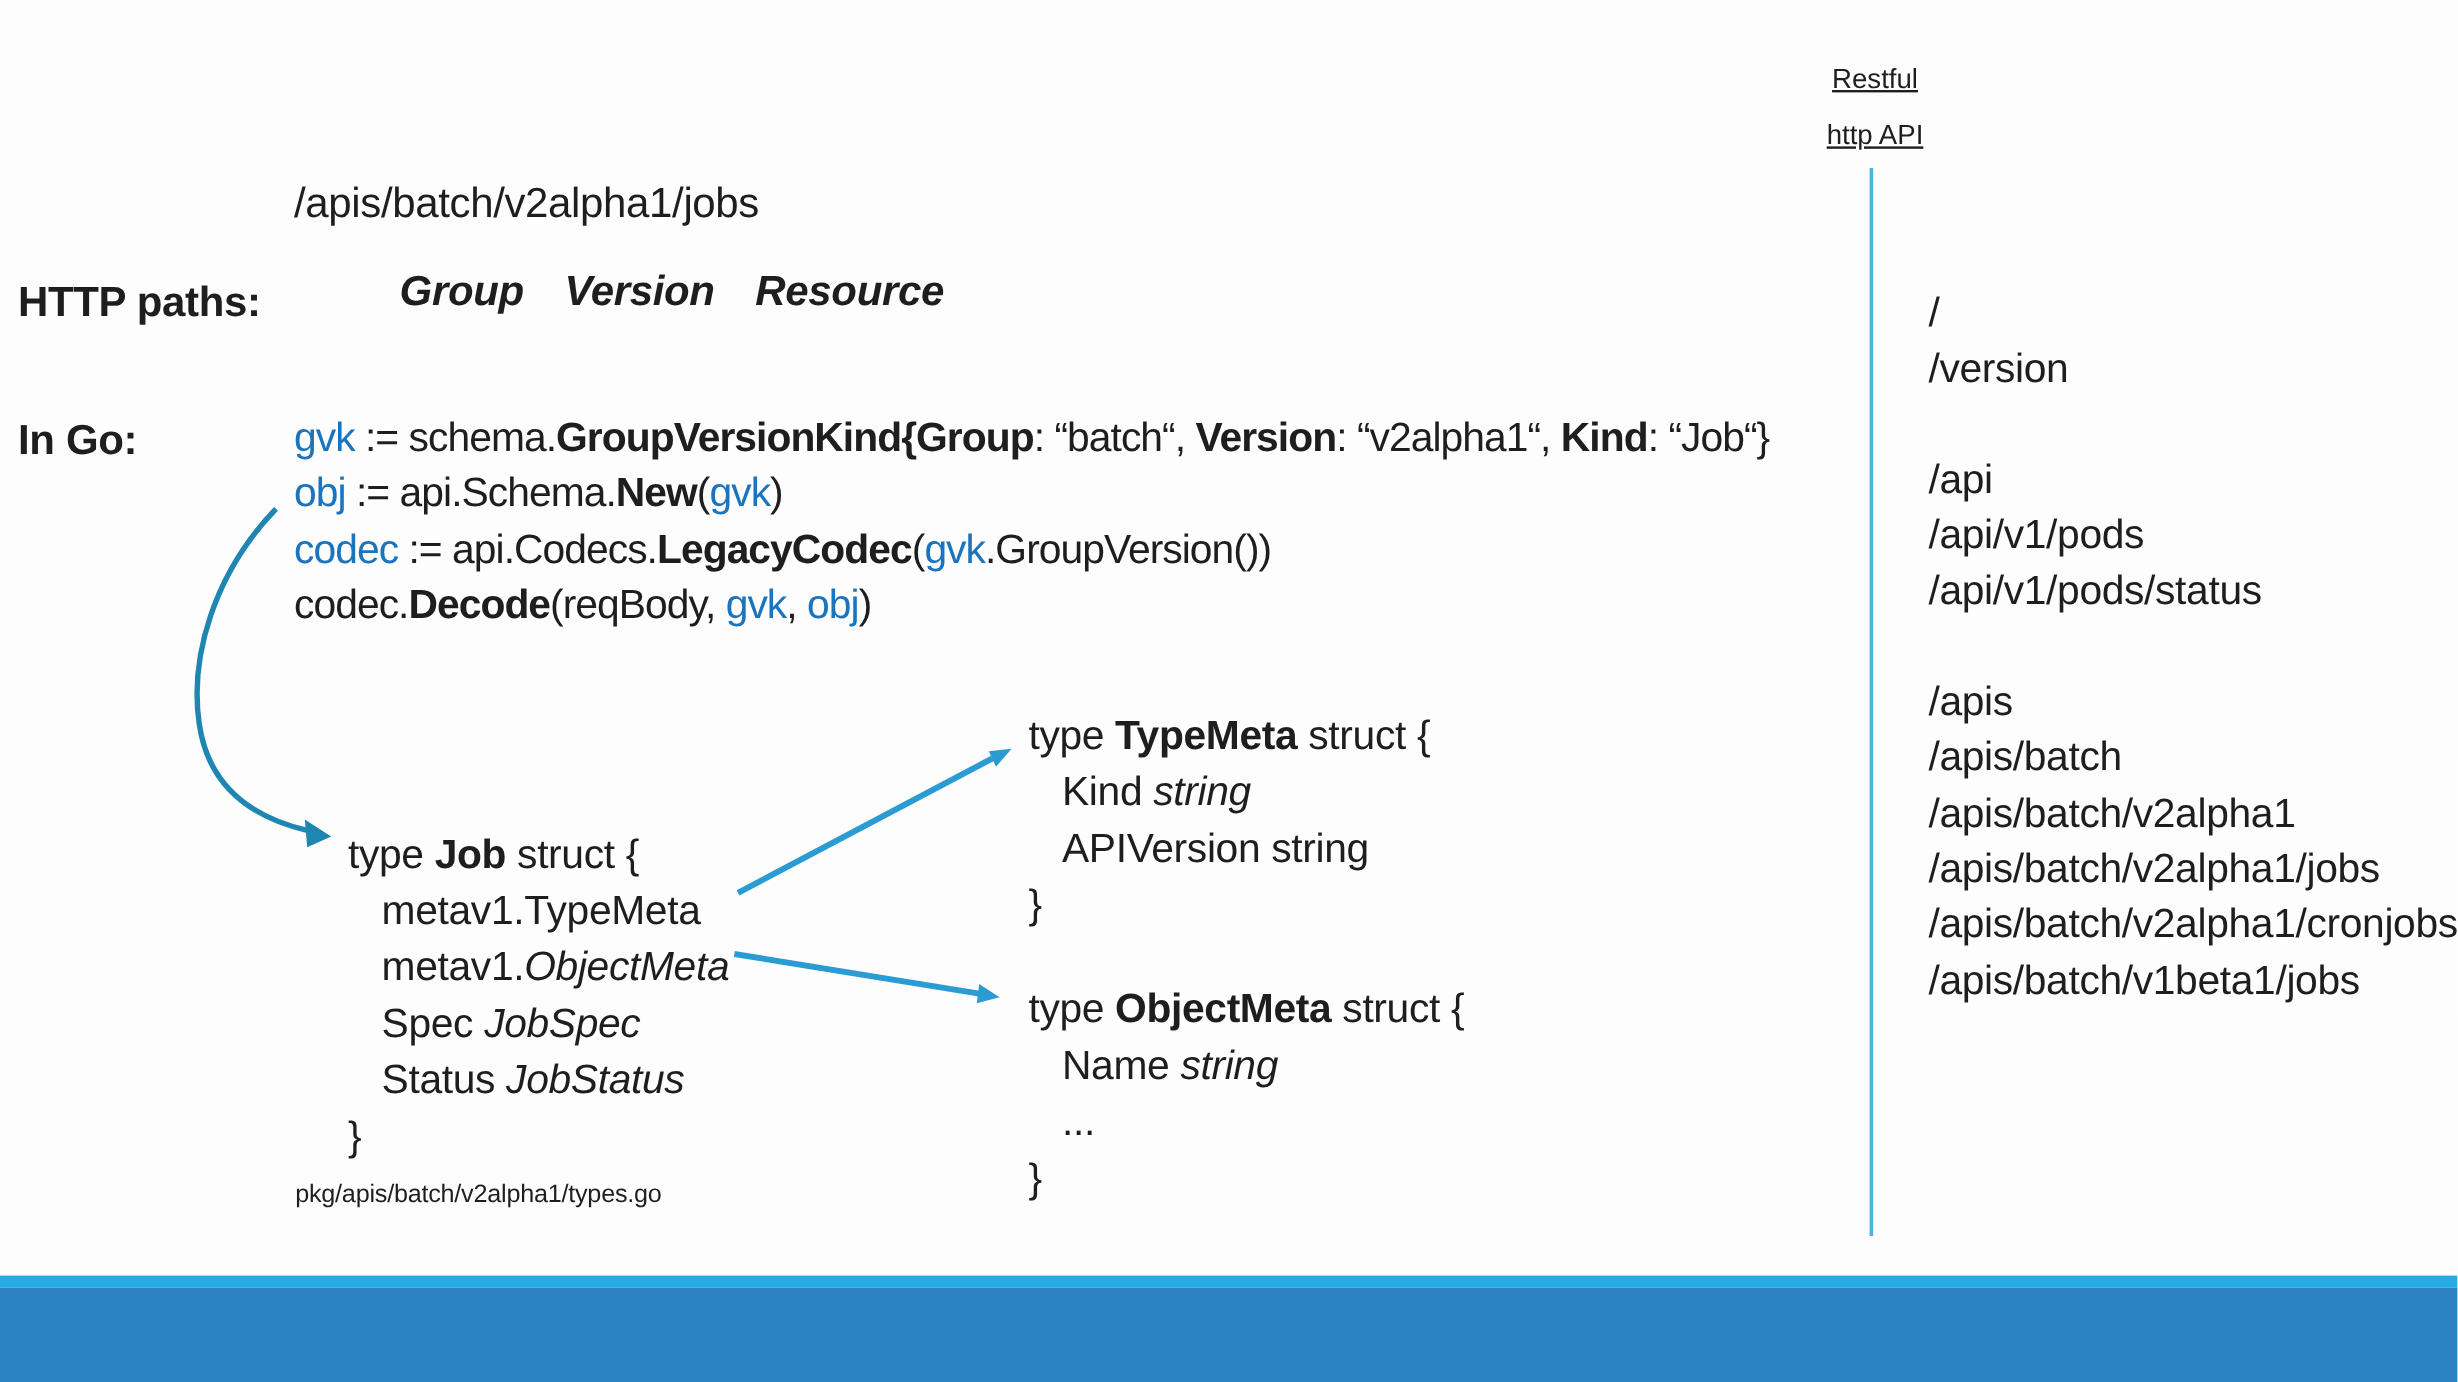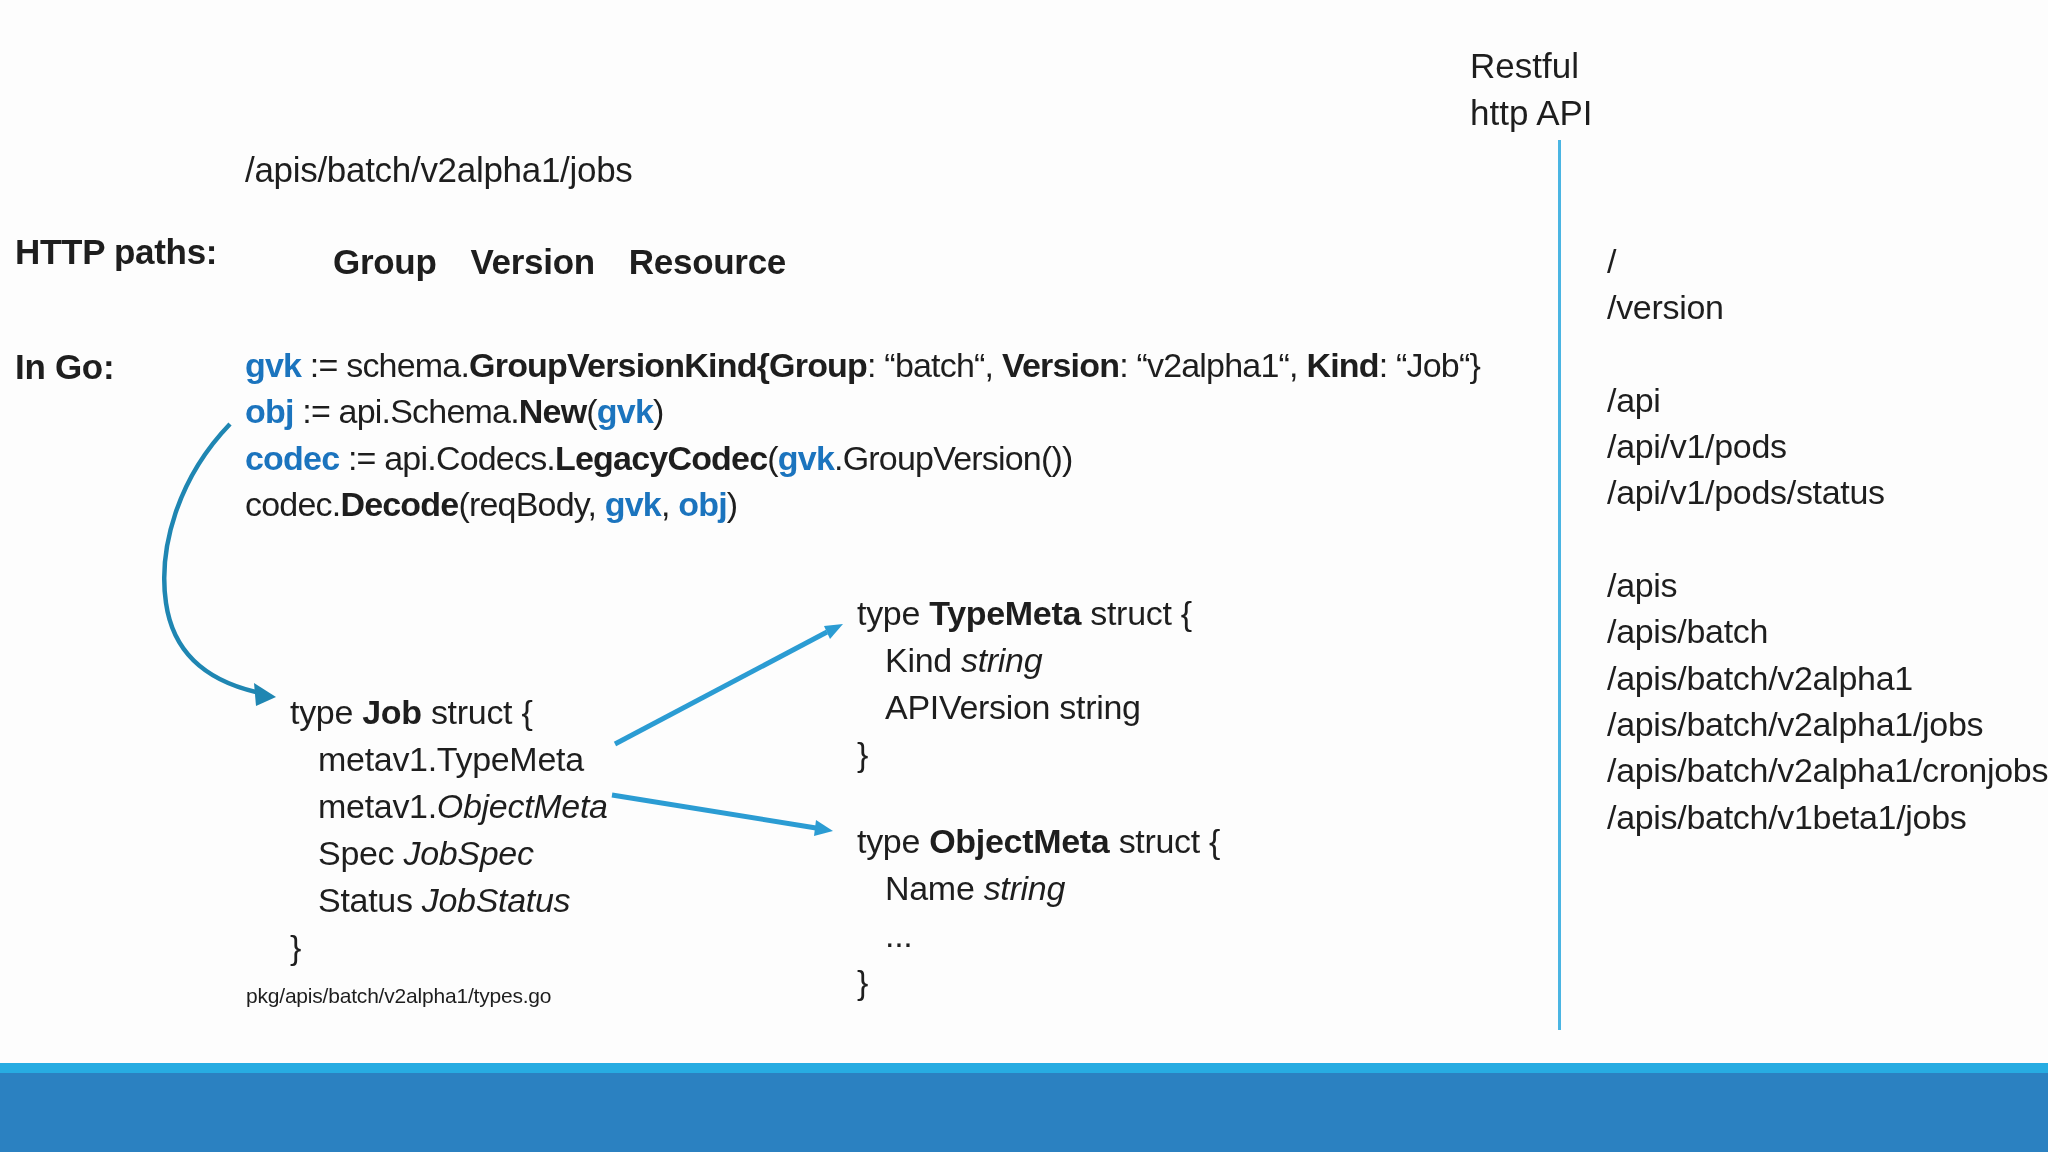--- a/index.html
+++ b/index.html
@@ -1,46 +1,46 @@
 <!DOCTYPE html>
 <html><head>
 <meta charset="utf-8">
 <style>
   html,body{margin:0;padding:0;}
   body{font-family:"Liberation Sans",sans-serif;background:#ffffff;}
   .slide{position:relative;width:2048px;height:1152px;overflow:hidden;background:#fdfdfd;color:#1e1e1e;}
   .abs{position:absolute;}
   .b{font-weight:bold;}
   .i{font-style:italic;}
-  .blue{color:#1b74be;font-weight:bold;}
+  .blue{color:#1b74be;font-weight:normal;}
   .bigtext{font-size:35px;letter-spacing:-0.3px;white-space:nowrap;}
   .codetext{font-size:34px;letter-spacing:-0.8px;white-space:nowrap;line-height:46.3px;}
   .structtext{font-size:34px;letter-spacing:-0.3px;white-space:nowrap;line-height:47px;}
   .line{height:inherit;}
   .ind{padding-left:28px;}
   .gvr span{font-weight:bold;}
   .gvr span + span{margin-left:34px;}
   .rightlist{font-size:34px;letter-spacing:-0.3px;white-space:nowrap;line-height:46.3px;}
   .pline{height:46.3px;}
   .caption{font-size:21px;letter-spacing:-0.2px;white-space:nowrap;}
-  .rhead{font-size:35px;line-height:47px;}
+  .rhead{font-size:23px;line-height:47px;text-align:center;text-decoration:underline;}
   .divider{width:3px;background:#4ab5e3;}
   .strip{left:0;width:2048px;height:10px;background:#27ace2;}
   .bar{left:0;width:2048px;height:79px;background:#2b81c1;}
   svg.overlay{position:absolute;left:0;top:0;pointer-events:none;}
 </style>
 </head>
 <body>
 
 <div class="slide">
 
   <div class="abs bigtext" style="left:245px;top:150px;">/apis/batch/v2alpha1/jobs</div>
 
   <div class="abs bigtext b" style="left:15px;top:232px;">HTTP paths:</div>
-  <div class="abs bigtext gvr" style="left:333px;top:242px;"><span class="b">Group</span><span class="b">Version</span><span class="b">Resource</span></div>
+  <div class="abs bigtext gvr" style="left:333px;top:223px;font-style:italic;"><span class="b">Group</span><span class="b">Version</span><span class="b">Resource</span></div>
 
   <div class="abs bigtext b" style="left:15px;top:347px;">In Go:</div>
 
   <div class="abs codetext" style="left:245px;top:342px;">
       <div class="line"><span class="blue">gvk</span><span> := schema.</span><span class="b">GroupVersionKind{Group</span><span>: “batch“, </span><span class="b">Version</span><span>: “v2alpha1“, </span><span class="b">Kind</span><span>: “Job“}</span></div>
       <div class="line"><span class="blue">obj</span><span> := api.Schema.</span><span class="b">New</span><span>(</span><span class="blue">gvk</span><span>)</span></div>
       <div class="line"><span class="blue">codec</span><span> := api.Codecs.</span><span class="b">LegacyCodec</span><span>(</span><span class="blue">gvk</span><span>.GroupVersion())</span></div>
       <div class="line"><span>codec.</span><span class="b">Decode</span><span>(reqBody, </span><span class="blue">gvk</span><span>, </span><span class="blue">obj</span><span>)</span></div>
     </div>
 

